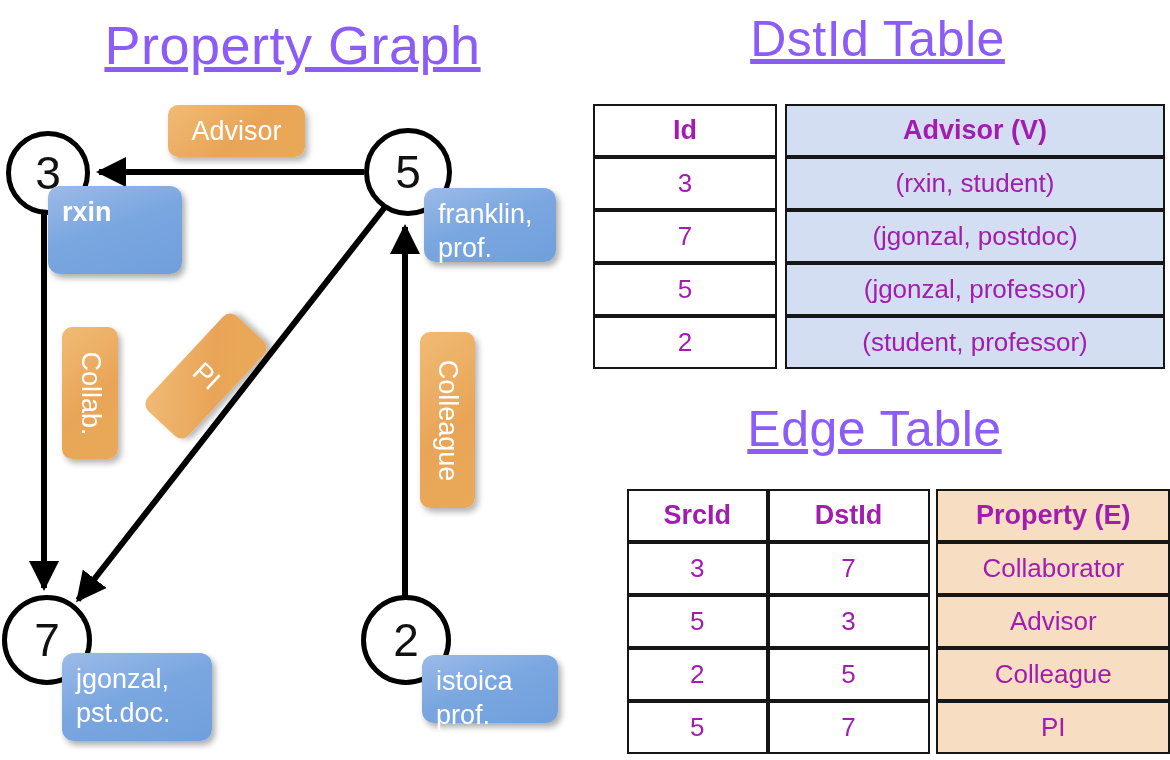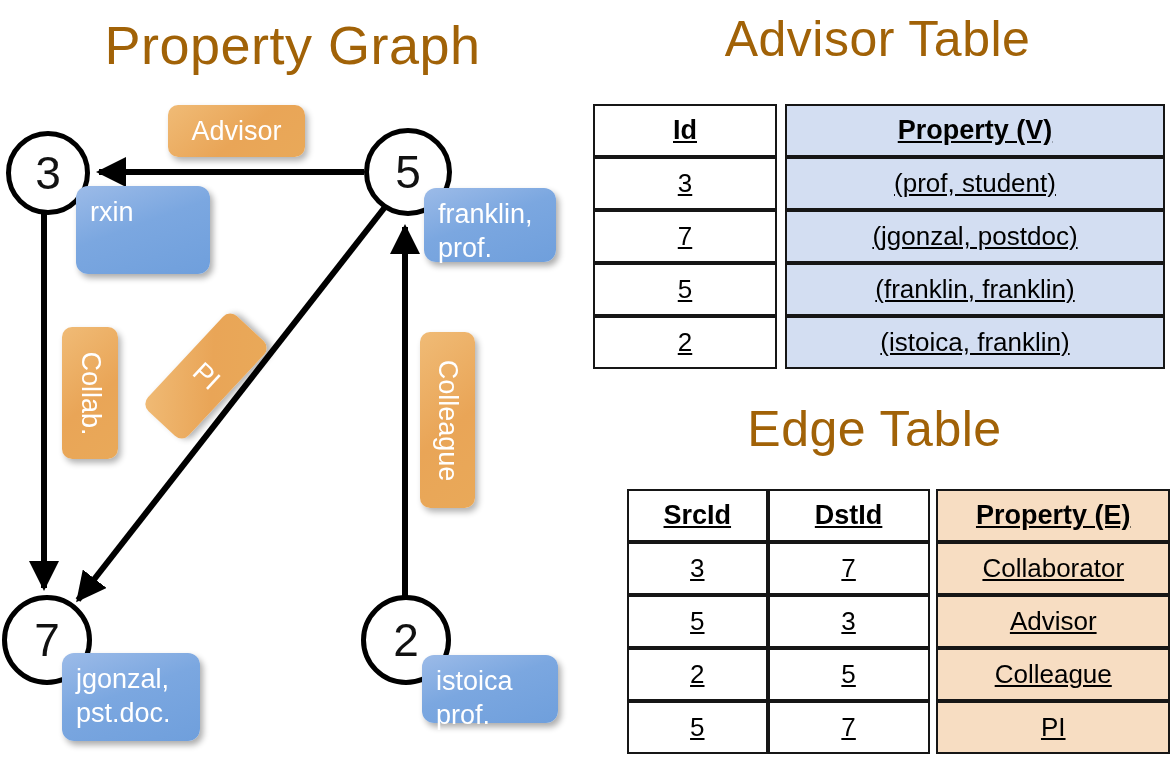--- a/index.html
+++ b/index.html
@@ -1,20 +1,20 @@
 <!DOCTYPE html>
 <html><head>
 <meta charset="utf-8">
 <style>
   html,body{margin:0;padding:0;background:#ffffff;}
   body{width:1170px;height:760px;overflow:hidden;font-family:"Liberation Sans",sans-serif;color:#1a1a1a;}
   #root{position:relative;width:1170px;height:760px;}
 
-  .title{position:absolute;font-weight:400;color:#a16207;white-space:nowrap;
-         font-family:"Liberation Sans",sans-serif;letter-spacing:.5px;}
+  .title{position:absolute;font-weight:400;color:#8b5cf6;white-space:nowrap;
+         font-family:"Liberation Sans",sans-serif;letter-spacing:.5px;text-decoration:underline;}
   #title-property-graph{left:0;top:14px;width:585px;text-align:center;font-size:54px;}
   #title-vertex-table{left:585px;top:10px;width:585px;text-align:center;font-size:50px;}
   #title-edge-table{left:582px;top:400px;width:585px;text-align:center;font-size:50px;}
 
   
   #graph{position:absolute;left:0;top:0;width:585px;height:760px;}
   #graph-edges{position:absolute;left:0;top:0;width:585px;height:760px;}
 
   .node{position:absolute;border:5px solid #000;border-radius:50%;background:#fff;
         display:flex;align-items:center;justify-content:center;font-size:46px;color:#111;
@@ -29,42 +29,42 @@
             box-shadow:3px 4px 6px rgba(0,0,0,.3);
             display:flex;align-items:center;justify-content:center;
             font-size:27px;white-space:nowrap;}
   .labelbox .rot90{transform:rotate(90deg);}
   .labelbox.tilt{transform:rotate(-47deg);}
   .labelbox.tilt .inner{transform:rotate(90deg);}
 
   
   .dtable{position:absolute;border-collapse:separate;border-spacing:0;}
   .dtable td,.dtable th{border:2px solid #161616;text-align:center;font-weight:400;
-        font-size:26px;color:#000000;padding:4px 6px;box-sizing:border-box;text-decoration:underline;}
+        font-size:26px;color:#a21caf;padding:4px 6px;box-sizing:border-box;}
   .dtable th{font-weight:bold;font-size:27px;}
   .sep{border:none !important;width:8px;padding:0 !important;}
   .fill-blue{background:#d3def2;}
   .fill-orange{background:#f7ddc2;}
 
   #vertex-table{left:593px;top:104px;}
   #vertex-table td.c-id,#vertex-table th.c-id{width:184px;height:53px;}
   #vertex-table td.c-prop,#vertex-table th.c-prop{width:380px;height:53px;}
 
   #edge-table{left:591px;top:489px;padding-left:36px;}
   #edge-table td.c-src,#edge-table th.c-src{width:150px;height:53px;}
   #edge-table td.c-dst,#edge-table th.c-dst{width:175px;height:53px;}
   #edge-table td.c-eprop,#edge-table th.c-eprop{width:246px;height:53px;}
 </style>
 </head>
 <body>
 
 <div id="root">
 
   <div class="title" id="title-property-graph">Property Graph</div>
-  <div class="title" id="title-vertex-table">Advisor Table</div>
+  <div class="title" id="title-vertex-table">DstId Table</div>
   <div class="title" id="title-edge-table">Edge Table</div>
 
   <div id="graph">
 
     <svg id="graph-edges" viewBox="0 0 585 760">
       <defs>
         <marker id="arrow" viewBox="0 0 10 10" refX="9" refY="5" markerWidth="5" markerHeight="5" orient="auto-start-reverse">
           <path d="M 0 0 L 10 5 L 0 10 z" fill="#000"></path>
         </marker>
       </defs>
@@ -84,28 +84,28 @@
     <div class="node" style="left:364px;top:128px;width:88px;height:88px;">
       <span>5</span>
     </div>
     <div class="node" style="left:2px;top:595px;width:90px;height:90px;">
       <span>7</span>
     </div>
     <div class="node" style="left:361px;top:595px;width:90px;height:90px;">
       <span>2</span>
     </div>
 
-    <div class="propbox" style="left:76px;top:186px;width:134px;height:88px;">
+    <div class="propbox" style="left:48px;top:186px;width:134px;height:88px;font-weight:bold;">
       <div>rxin</div>
     </div>
     <div class="propbox" style="left:424px;top:188px;width:132px;height:74px;">
       <div>franklin,</div>
       <div>prof.</div>
     </div>
-    <div class="propbox" style="left:62px;top:653px;width:138px;height:88px;">
+    <div class="propbox" style="left:62px;top:653px;width:150px;height:88px;">
       <div>jgonzal,</div>
       <div>pst.doc.</div>
     </div>
     <div class="propbox" style="left:422px;top:655px;width:136px;height:68px;">
       <div>istoica</div>
       <div>prof.</div>
     </div>
 
     <div class="labelbox" style="left:168px;top:105px;width:137px;height:52px;">
       <span>Advisor</span>
@@ -119,43 +119,43 @@
     <div class="labelbox" style="left:420px;top:332px;width:55px;height:176px;">
       <span class="rot90">Colleague</span>
     </div>
   </div>
 
   <table class="dtable" id="vertex-table">
     <thead>
       <tr>
         <th class="c-id">Id</th>
         <td class="sep"></td>
-        <th class="c-prop fill-blue">Property (V)</th>
+        <th class="c-prop fill-blue">Advisor (V)</th>
       </tr>
     </thead>
     <tbody>
       <tr>
         <td class="c-id">3</td>
         <td class="sep"></td>
-        <td class="c-prop fill-blue">(prof, student)</td>
+        <td class="c-prop fill-blue">(rxin, student)</td>
       </tr>
       <tr>
         <td class="c-id">7</td>
         <td class="sep"></td>
         <td class="c-prop fill-blue">(jgonzal, postdoc)</td>
       </tr>
       <tr>
         <td class="c-id">5</td>
         <td class="sep"></td>
-        <td class="c-prop fill-blue">(franklin, franklin)</td>
+        <td class="c-prop fill-blue">(jgonzal, professor)</td>
       </tr>
       <tr>
         <td class="c-id">2</td>
         <td class="sep"></td>
-        <td class="c-prop fill-blue">(istoica, franklin)</td>
+        <td class="c-prop fill-blue">(student, professor)</td>
       </tr>
     </tbody>
   </table>
 
   <table class="dtable" id="edge-table">
     <thead>
       <tr>
         <th class="c-src">SrcId</th>
         <th class="c-dst">DstId</th>
         <td class="sep"></td>

